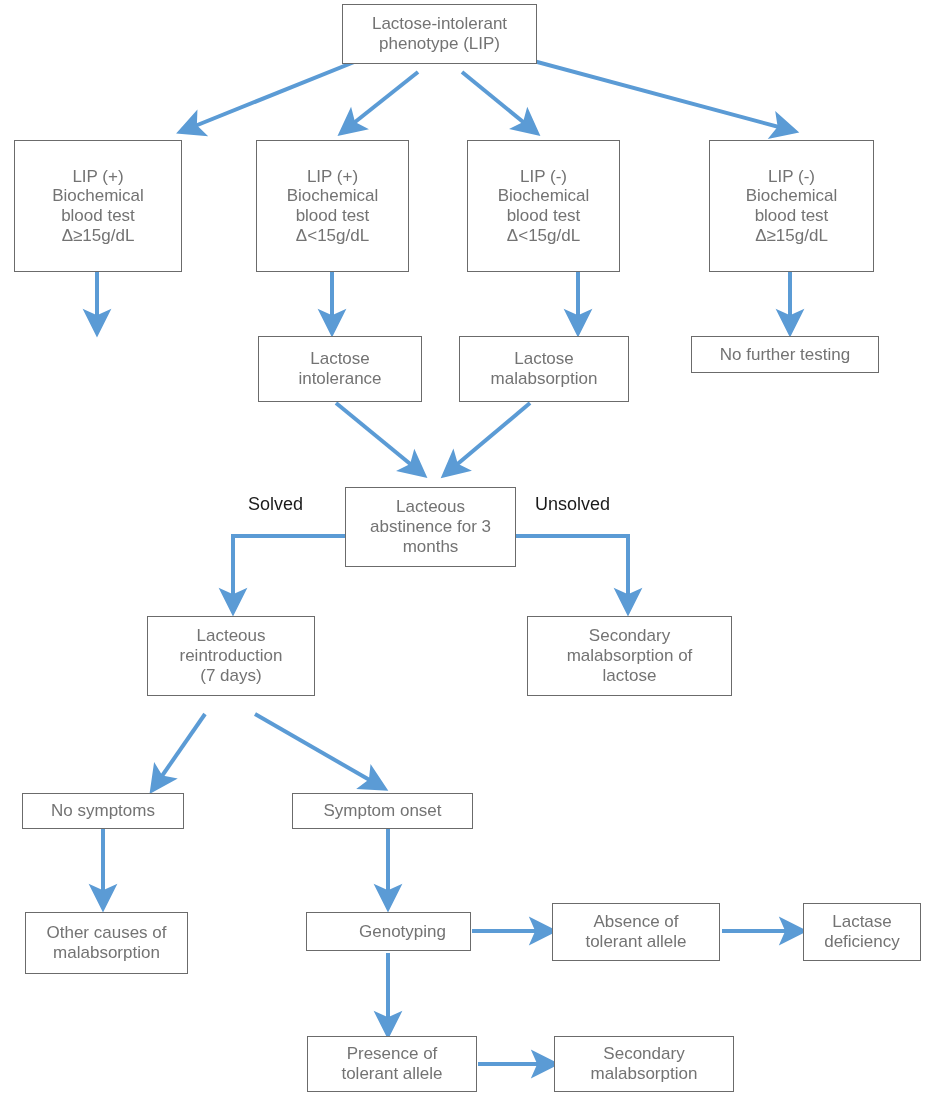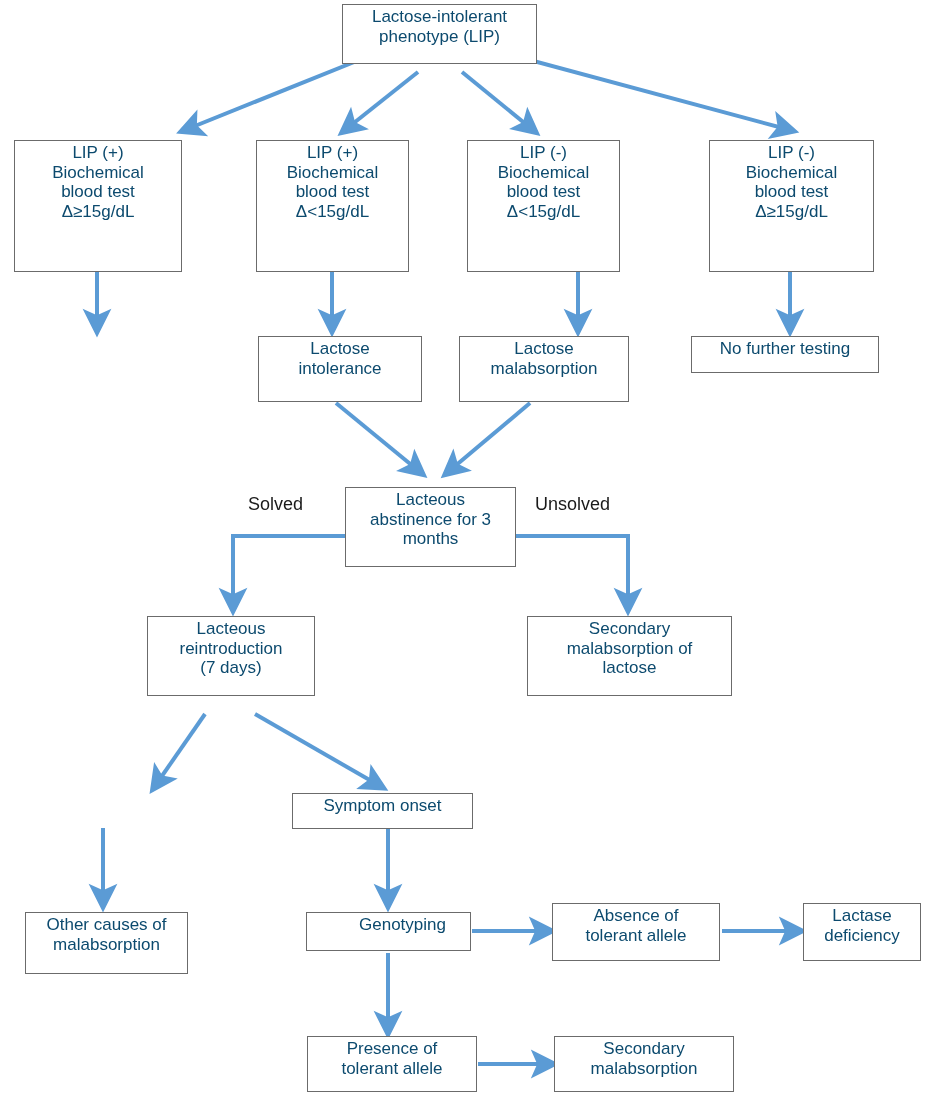--- a/index.html
+++ b/index.html
@@ -26,25 +26,26 @@
     width: 935px;
     height: 1096px;
     pointer-events: none;
   }
   .node {
     position: absolute;
     box-sizing: border-box;
     border: 1.6px solid #6b6b6b;
     background: #ffffff;
     display: flex;
+    align-items: center;
     justify-content: center;
     text-align: center;
     line-height: 1.16;
     font-size: 17px;
-    color: #0c4a6e;
+    color: #737373;
     padding: 2px 4px;
     z-index: 2;
   }
   .node span { display: block; width: 100%; }
   .edge-label {
     position: absolute;
     font-size: 18px;
     color: #1a1a1a;
     white-space: nowrap;
     z-index: 3;
@@ -181,20 +182,25 @@
   </div>
 
   <div class="node" style="left:527px; top:616px; width:205px; height:80px;">
     <span>
       <span>Secondary</span>
       <span>malabsorption of</span>
       <span>lactose</span>
     </span>
   </div>
 
+  <div class="node" style="left:22px; top:793px; width:162px; height:36px;">
+    <span>
+      <span>No symptoms</span>
+    </span>
+  </div>
 
   <div class="node" style="left:292px; top:793px; width:181px; height:36px;">
     <span>
       <span>Symptom  onset</span>
     </span>
   </div>
 
   <div class="node" style="left:25px; top:912px; width:163px; height:62px;">
     <span>
       <span>Other causes of</span>

